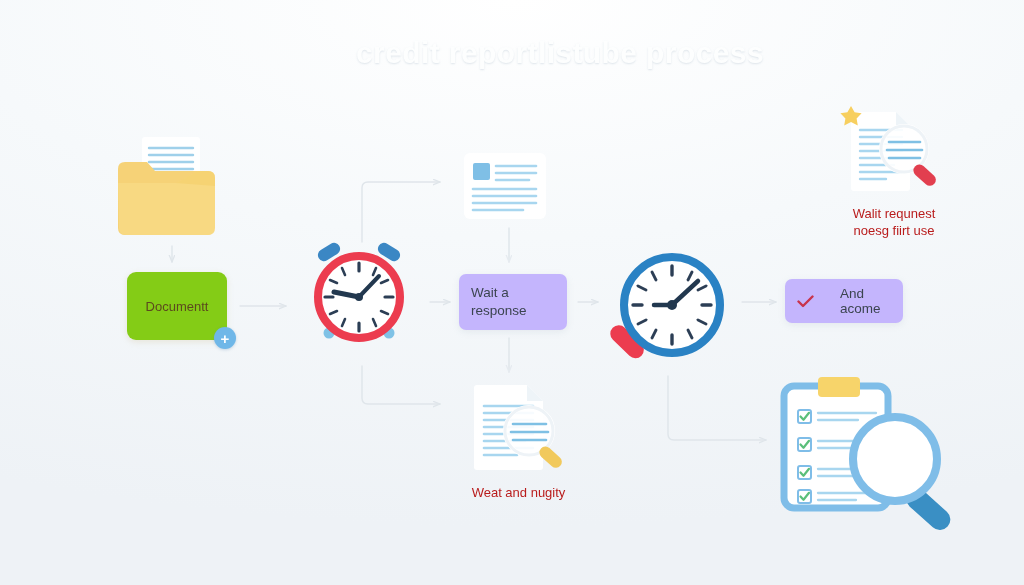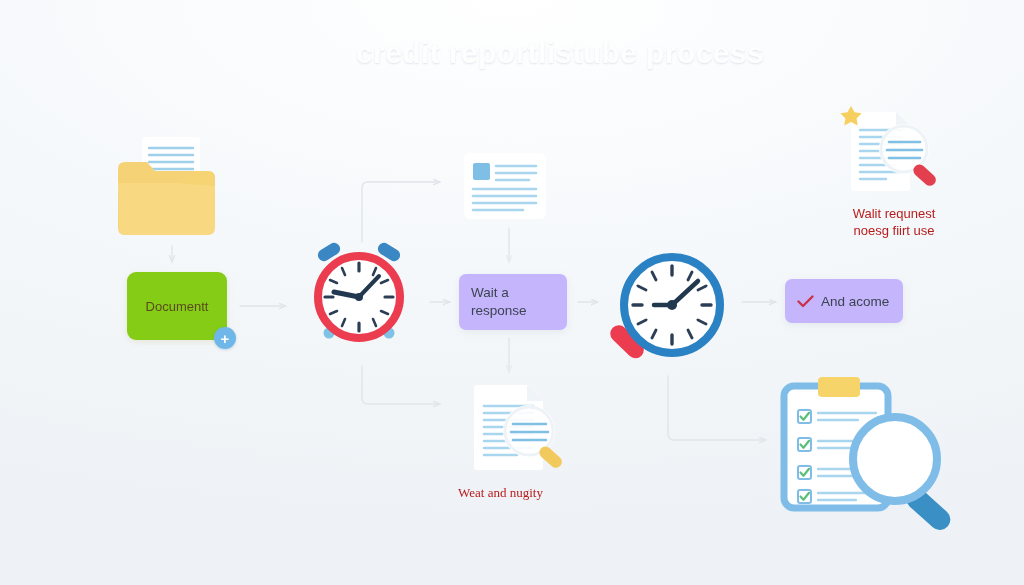--- a/index.html
+++ b/index.html
@@ -51,21 +51,21 @@
     box-sizing:border-box;
   }
   .card-wait{
     left:459px;top:274px;width:108px;height:56px;
     padding:8px 12px;
     font-size:13.5px;line-height:18px;color:#3b4450;
   }
   .card-wait .txt{white-space:pre-line;}
   .card-done{
     left:785px;top:279px;width:118px;height:44px;
-    padding:0 12px;gap:7px;
+    padding:0 12px;gap:26px;
     font-size:13.5px;color:#3b4450;
   }
   .check{flex:0 0 auto;width:17px;height:13px;}
 
   
   .folder{left:108px;top:133px;width:116px;height:108px;}
   
   .doccard{
     left:127px;top:272px;width:100px;height:68px;
     background:#84cc16;border-radius:9px;
@@ -238,21 +238,21 @@
       <circle cx="62" cy="49" r="24" fill="#ffffff" fill-opacity=".9" stroke="#ffffff" stroke-width="4"></circle>
       <circle cx="62" cy="49" r="24" fill="none" stroke="#eef3f7" stroke-width="3"></circle>
       <g stroke="#7fc0e4" stroke-width="2.6" stroke-linecap="round">
         <line x1="46" y1="42" x2="79" y2="42"></line>
         <line x1="44" y1="50" x2="81" y2="50"></line>
         <line x1="46" y1="58" x2="79" y2="58"></line>
       </g>
       <rect x="78" y="62" width="26" height="12" rx="6" transform="rotate(42 78 62)" fill="#f1c95c"></rect>
     </svg>
   </div>
-  <div class="cap" style="left:423px;top:484px;width:155px;font-family:Liberation Serif, serif;">Weat and nugity</div>
+  <div class="cap" style="left:441px;top:484px;width:155px;">Weat and nugity</div>
 
   <div class="node bigclock">
     <svg viewBox="0 0 128 124" width="128" height="124">
 
       <rect x="2" y="84" width="40" height="17" rx="8.5" transform="rotate(44 20 92)" fill="#ec3c4f"></rect>
 
       <circle cx="66" cy="57" r="48" fill="#ffffff" stroke="#2a82c4" stroke-width="8"></circle>
       <g stroke="#2c3e55" stroke-width="3.4" stroke-linecap="round">
         <line x1="66" y1="18" x2="66" y2="27"></line>
         <line x1="66" y1="87" x2="66" y2="96"></line>

